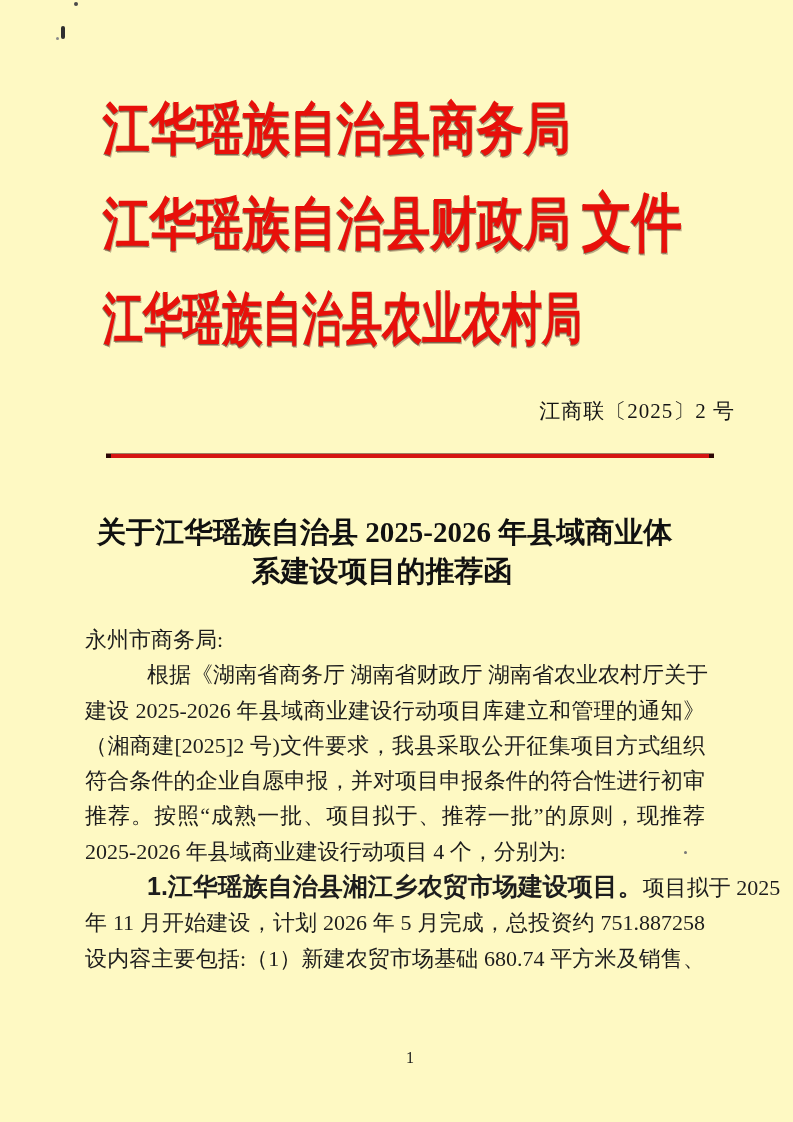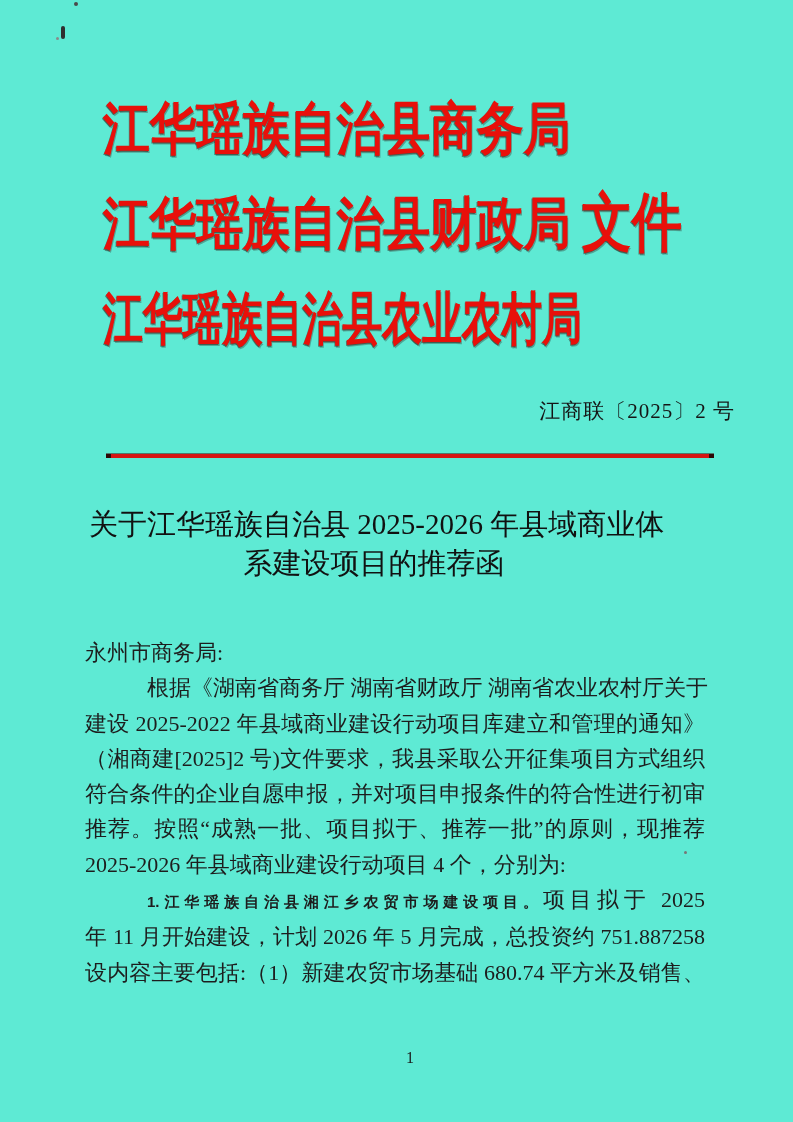--- a/index.html
+++ b/index.html
@@ -1,19 +1,19 @@
 <!DOCTYPE html>
 <html><head>
 <meta charset="utf-8">
 <style>
   html,body{margin:0;padding:0;background:#ffffff;}
   .page{
     position:relative;
     width:793px;height:1122px;
-    background:#5eead4;
+    background:#fef9c3;
     overflow:hidden;
     font-family:"Liberation Serif","DejaVu Serif",serif;
   }
   
   .artifact{position:absolute;background:#3a3a3a;}
   .art-1{left:74px;top:2px;width:4px;height:4px;border-radius:50%;background:#4a4a4a;}
   .art-2{left:61px;top:26px;width:4px;height:13px;border-radius:2px;background:#2f2f2f;}
   .art-3{left:56px;top:37px;width:3px;height:3px;border-radius:50%;background:#8a8a8a;}
   .art-4{left:684px;top:851px;width:3px;height:3px;border-radius:50%;background:#777;}
 
@@ -56,47 +56,47 @@
   
   .red-rule{
     position:absolute;left:106px;top:454px;width:608px;height:4px;
     background:linear-gradient(90deg,#2d0705 0 5px,#d51512 5px calc(100% - 5px),#2d0705 calc(100% - 5px));
     box-shadow:0 -1px 0 rgba(60,8,4,0.5);
   }
 
   
   .doc-title{
     position:absolute;left:85px;top:501px;width:570px;
-    margin:4px;
+    margin:12px;
     text-align:center;
     font-family:"Liberation Serif","DejaVu Serif",serif;
-    font-weight:400;
+    font-weight:700;
     font-size:29px;line-height:39px;
     color:#111;
   }
   .title-line{white-space:nowrap;}
 
   
   .doc-body{
-    position:absolute;left:85px;top:635px;width:620px;
+    position:absolute;left:85px;top:622px;width:620px;
     color:#1d1d1d;
   }
   .bline{
     font-family:"Liberation Serif","DejaVu Serif",serif;
     font-size:22px;line-height:35.3px;
     white-space:nowrap;
     text-align:justify;
     text-align-last:left;
   }
   .bline.full{text-align-last:justify;}
   .bline.indent{padding-left:62px;}
   .blead{
     font-family:"Liberation Sans","DejaVu Sans",sans-serif;
     font-weight:700;
-    font-size:15px;
+    font-size:25px;
   }
 
   
   .page-number{
     position:absolute;left:85px;top:1048px;width:650px;
     text-align:center;
     font-size:16px;line-height:20px;
     color:#1a1a1a;
   }
 </style>
@@ -128,21 +128,21 @@
   <div class="red-rule"></div>
 
   <h1 class="doc-title">
     <div class="title-line">关于江华瑶族自治县 2025-2026 年县域商业体</div>
     <div class="title-line">系建设项目的推荐函</div>
   </h1>
 
   <div class="doc-body" id="body-lines">
       <div class="bline">永州市商务局:</div>
       <div class="bline full indent">根据《湖南省商务厅 湖南省财政厅 湖南省农业农村厅关于</div>
-      <div class="bline full">建设 2025-2022 年县域商业建设行动项目库建立和管理的通知》</div>
+      <div class="bline full">建设 2025-2026 年县域商业建设行动项目库建立和管理的通知》</div>
       <div class="bline full">（湘商建[2025]2 号)文件要求，我县采取公开征集项目方式组织</div>
       <div class="bline full">符合条件的企业自愿申报，并对项目申报条件的符合性进行初审</div>
       <div class="bline full">推荐。按照“成熟一批、项目拟于、推荐一批”的原则，现推荐</div>
       <div class="bline">2025-2026 年县域商业建设行动项目 4 个，分别为:</div>
       <div class="bline full indent"><span class="blead">1.江华瑶族自治县湘江乡农贸市场建设项目。</span>项目拟于 2025</div>
       <div class="bline full">年 11 月开始建设，计划 2026 年 5 月完成，总投资约 751.887258</div>
       <div class="bline full">设内容主要包括:（1）新建农贸市场基础 680.74 平方米及销售、</div>
     </div>
 
   <div class="page-number">1</div>

